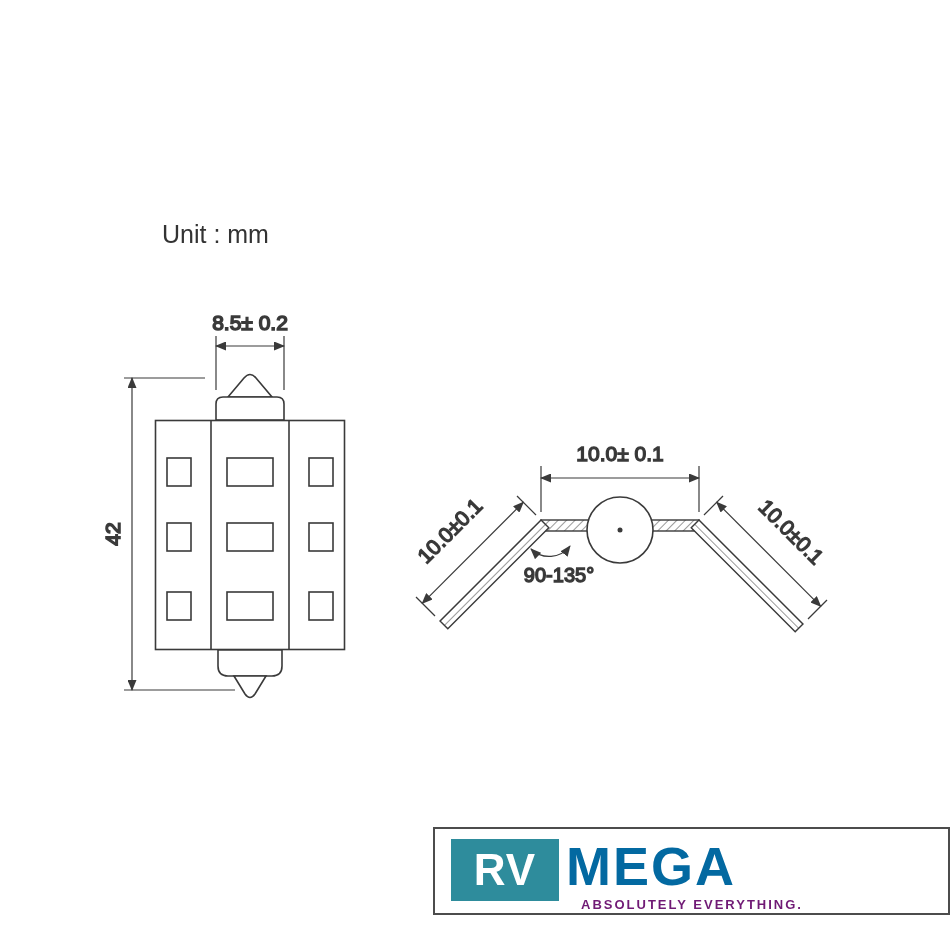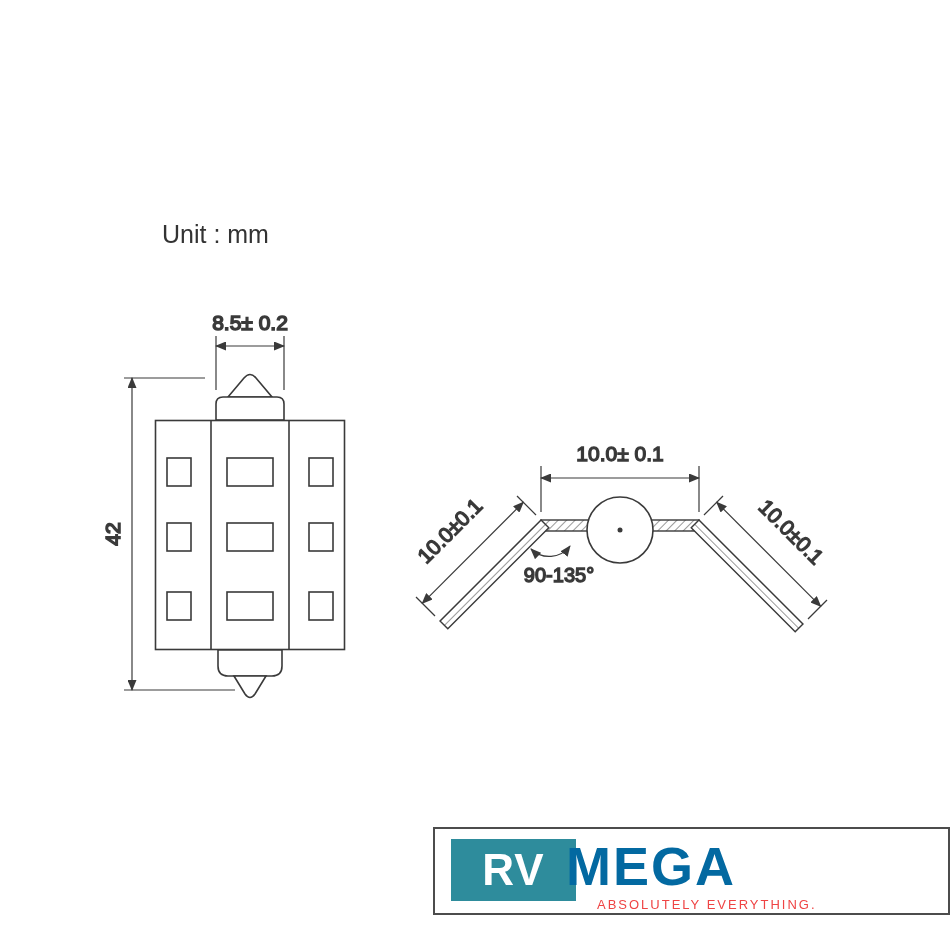--- a/index.html
+++ b/index.html
@@ -35,21 +35,21 @@
     top: 827px;
     width: 513px;
     height: 84px;
     border: 2px solid #4c4c4c;
     background: #ffffff;
   }
   .logo-rv {
     position: absolute;
     left: 16px;
     top: 10px;
-    width: 125px;
+    width: 108px;
     height: 62px;
     background: #2e8c9c;
     color: #ffffff;
     font-weight: 700;
     font-size: 44px;
     letter-spacing: 1px;
     display: flex;
     align-items: center;
     justify-content: center;
   }
@@ -58,24 +58,24 @@
     left: 131px;
     top: 8px;
     color: #0369a1;
     font-weight: 700;
     font-size: 54px;
     line-height: 58px;
     letter-spacing: 2px;
   }
   .logo-tagline {
     position: absolute;
-    left: 162px;
+    left: 146px;
     top: 68px;
-    color: #ef4444;
-    font-weight: 400;
+    color: #701a75;
+    font-weight: 700;
     font-size: 13px;
     letter-spacing: 2px;
   }
 </style>
 </head>
 <body>
 
 <div id="canvas">
 
   <svg id="drawing-svg" width="950" height="950" viewBox="0 0 950 950">

